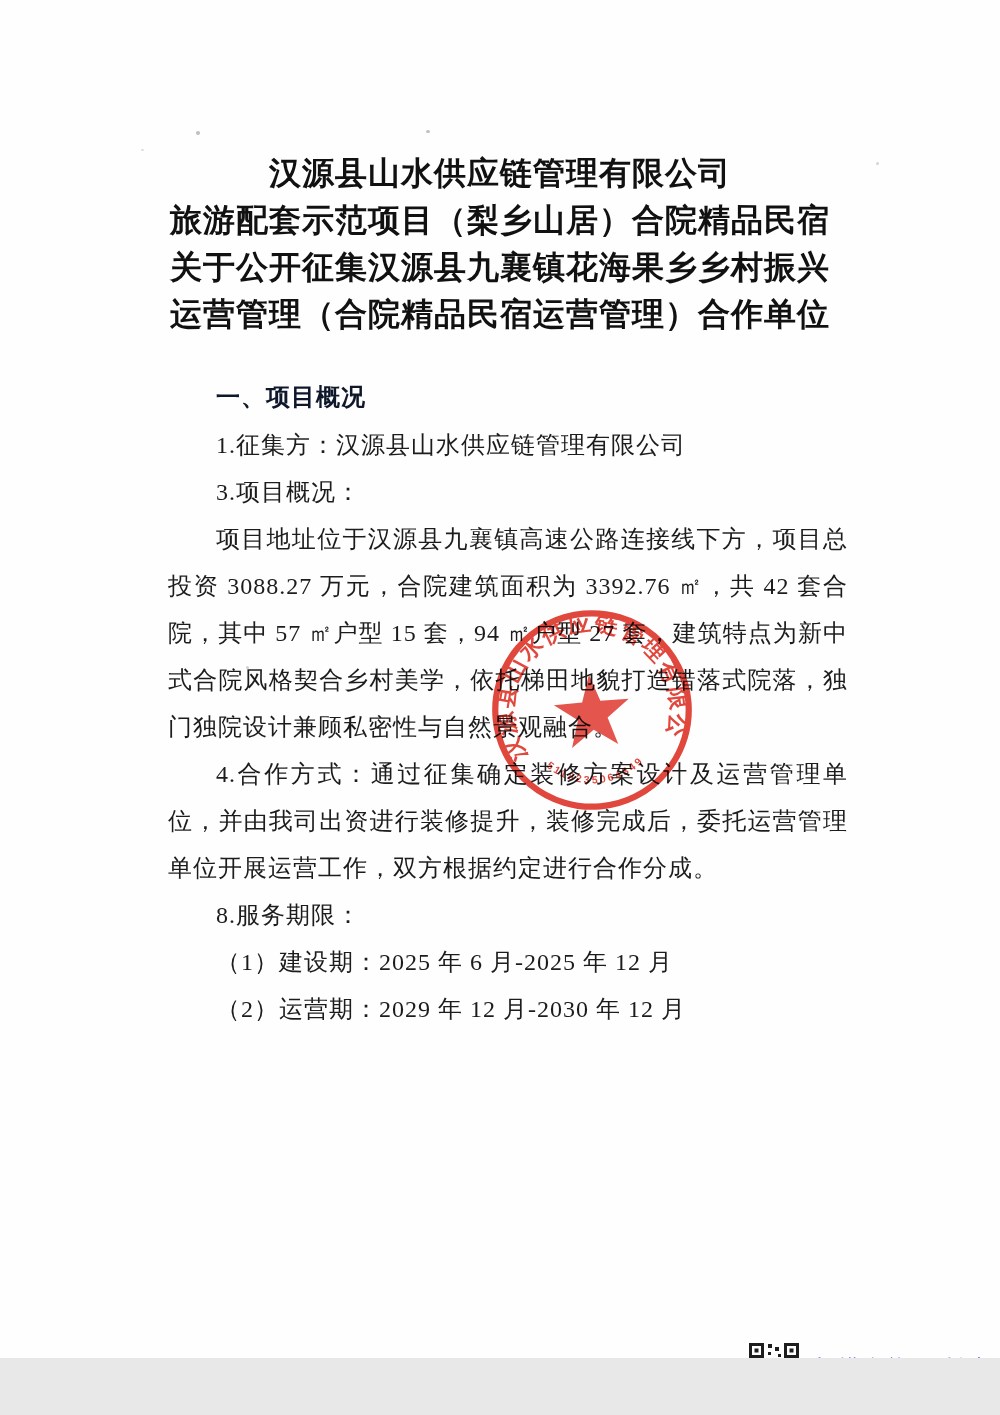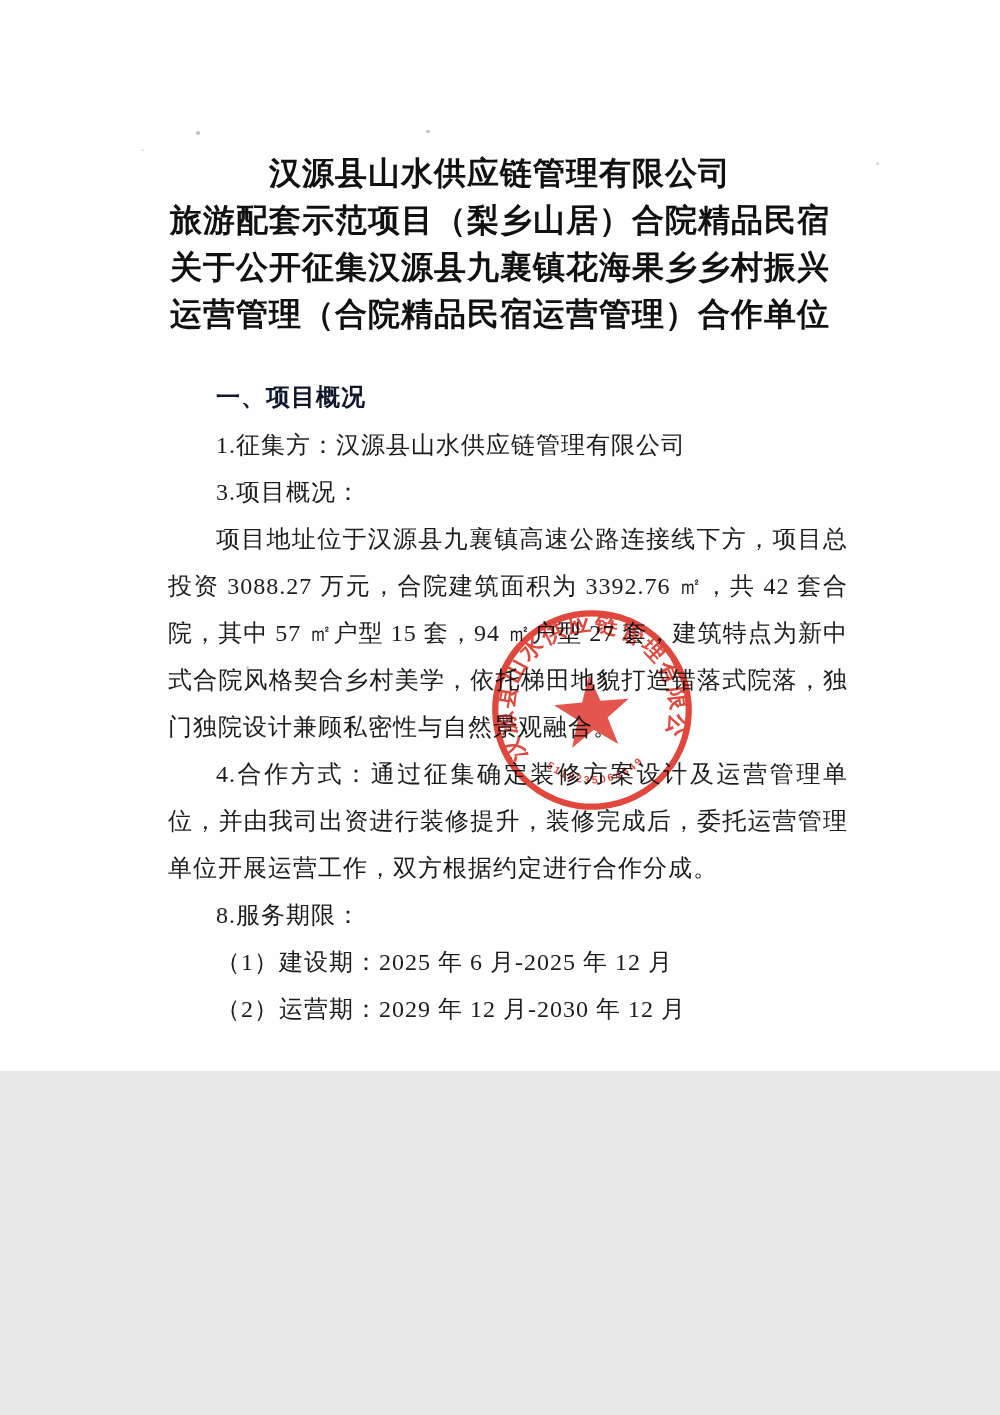--- a/index.html
+++ b/index.html
@@ -1,19 +1,19 @@
 <!DOCTYPE html>
 <html lang="zh"><head>
 <meta charset="utf-8">
 <style>
   html,body{margin:0;padding:0;}
   body{background:#e8e8e8;}
   .page{
     position:relative;
-    width:1000px;height:1071px;
+    width:1000px;height:1358px;
     margin:0 auto;
     background:#fefefe;
     overflow:hidden;
     font-family:"Liberation Serif","DejaVu Serif",serif;
     color:#1c1c1c;
   }
   
   .speck{position:absolute;background:#8a8a8a;border-radius:50%;opacity:.55;}
   .speck.s1{left:196px;top:131px;width:4px;height:4px;}
   .speck.s2{left:426px;top:130px;width:4px;height:3px;}

